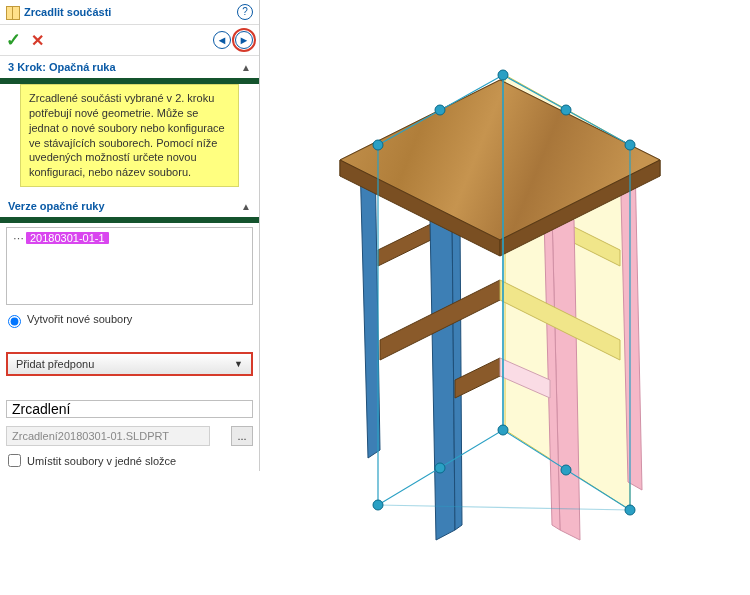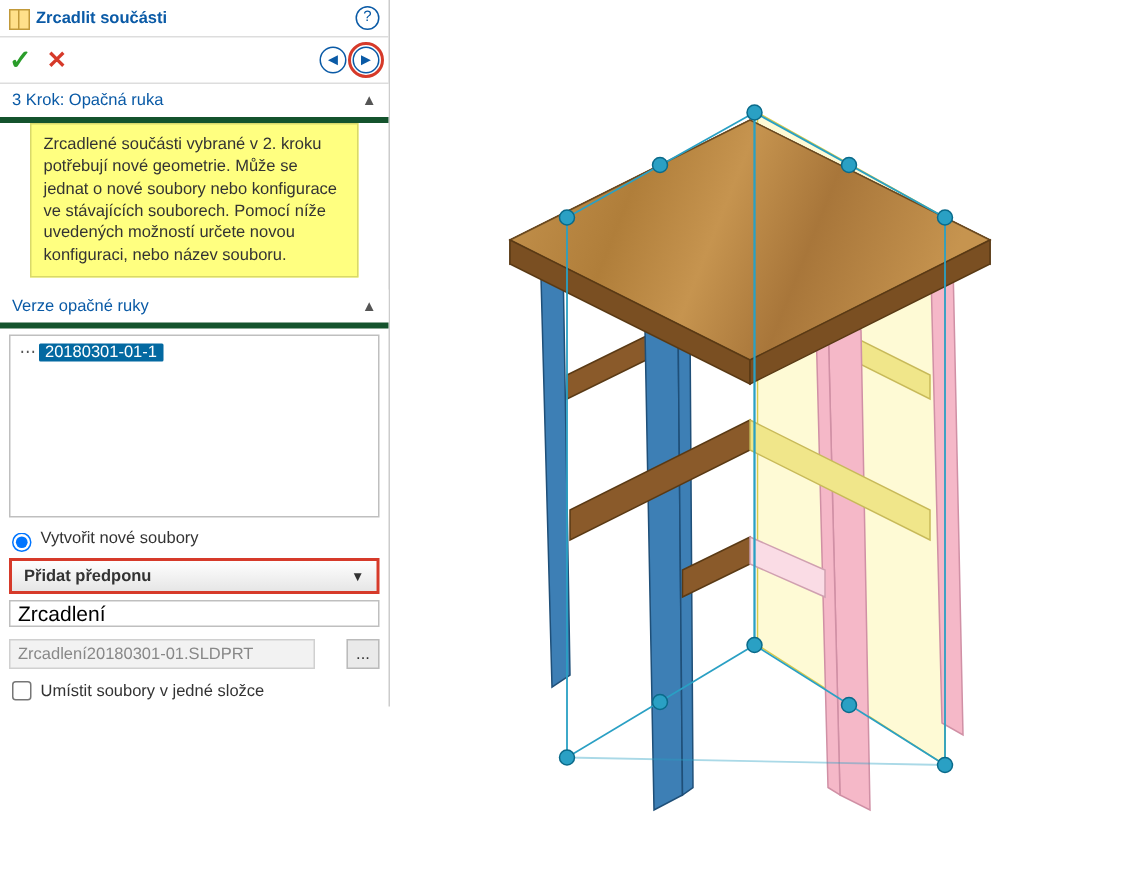--- a/index.html
+++ b/index.html
@@ -16,33 +16,33 @@
   .hdr-title { font-weight: bold; color:#0a5aa6; flex:1; }
   .hdr-help { width:16px; height:16px; border:1.5px solid #0a5aa6; border-radius:50%; font-size:10px; color:#0a5aa6; text-align:center; line-height:13px; cursor:pointer; }
   
   .actions { display:flex; align-items:center; padding:4px 6px; border-bottom:1px solid #ddd; }
   .chk { color:#2a9d2a; font-size:18px; font-weight:bold; cursor:pointer; margin-right:10px; }
   .xmk { color:#d63a2a; font-size:16px; font-weight:bold; cursor:pointer; }
   .spacer { flex:1; }
   .arrow-btn { width:18px; height:18px; border:1.5px solid #0a5aa6; border-radius:50%; margin-left:4px; cursor:pointer; display:flex; align-items:center; justify-content:center; font-size:11px; color:#0a5aa6; }
   .arrow-btn.hl { outline:2px solid #d63a2a; outline-offset:1px; }
   
-  .sect-head { display:flex; align-items:center; padding:5px 8px; font-weight:normal; color:#0a5aa6; background:#fff; border-bottom:4px solid #14532d; }
+  .sect-head { display:flex; align-items:center; padding:5px 8px; font-weight:bold; color:#0a5aa6; background:#fff; border-bottom:6px solid #14532d; }
   .sect-head .chev { margin-left:auto; color:#555; font-size:10px; cursor:pointer; }
   
   .info-box { background:#ffff80; border:1px solid #d9d96a; margin:0 20px; padding:6px 8px; color:#333; line-height:1.35; }
   
   .tree-box { border:1px solid #bfbfbf; margin:4px 6px; height:138px; background:#fff; padding:4px 6px; }
-  .tree-item { display:inline-block; background:#0369a1; color:#fff; padding:0 4px; font-size:11px; border-radius:1px; }
+  .tree-item { display:inline-block; background:#d946ef; color:#fff; padding:0 4px; font-size:11px; border-radius:1px; }
   .tree-pre { color:#555; margin-right:2px; }
   
   .radio-row { display:flex; align-items:flex-start; padding:4px 8px; gap:6px; }
   .radio-row input { margin-top:2px; }
   
-  .select-row { margin:0 6px;font-weight:bold; }
+  .select-row { margin:20px 6px; }
   .select-box { border:2px solid #d63a2a; background:linear-gradient(#fefefe,#e6e6e6); padding:4px 8px; display:flex; align-items:center; cursor:pointer; }
   .select-box .dd { margin-left:auto; font-size:9px; color:#333; }
   
   .text-input { margin:4px 6px; }
   .text-input input { width:100%; border:1px solid #bfbfbf; padding:0 5px; font-size:14px; }
   
   .file-row { display:flex; align-items:center; margin:4px 6px; gap:21px; }
   .file-row input { flex:1; border:1px solid #d0d0d0; background:#f2f2f2; color:#888; padding:3px 5px; font-size:11px; }
   .file-btn { border:1px solid #bbb; background:#eaeaea; width:22px; height:20px; font-size:11px; cursor:pointer; text-align:center; line-height:18px; }
   

